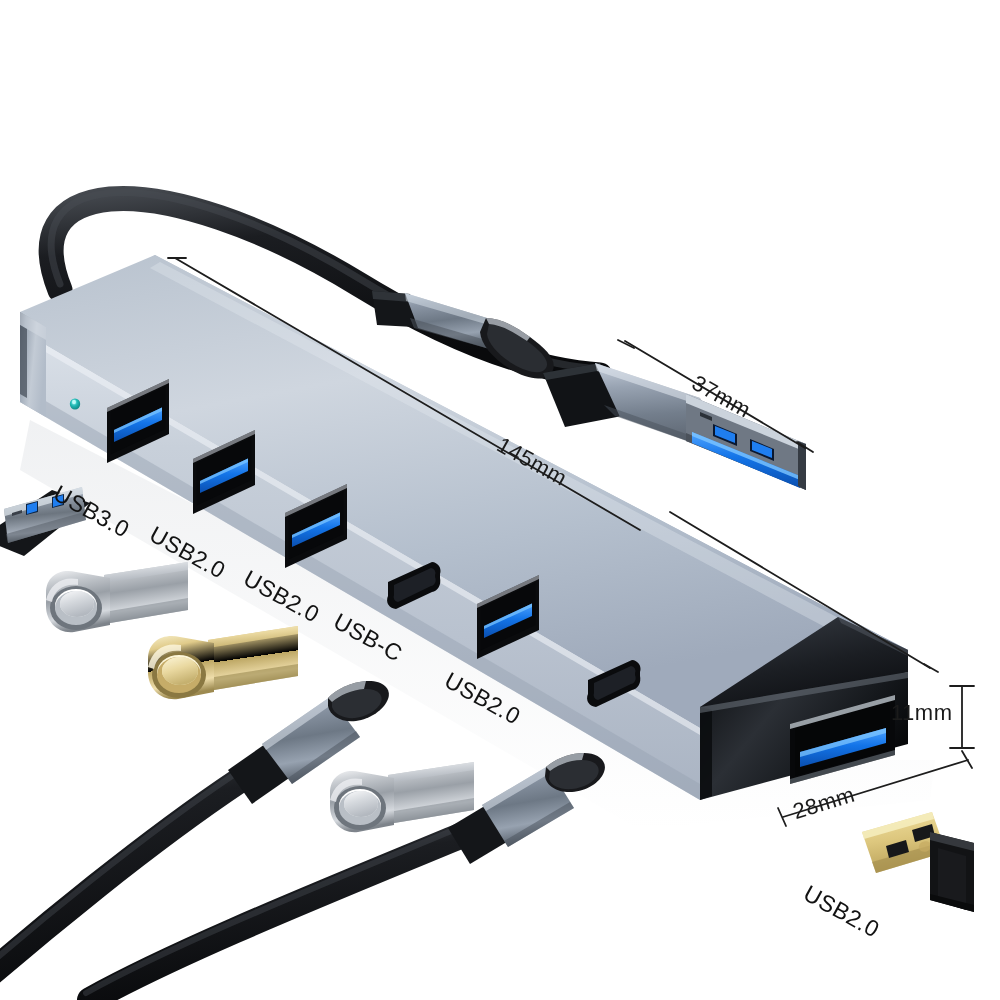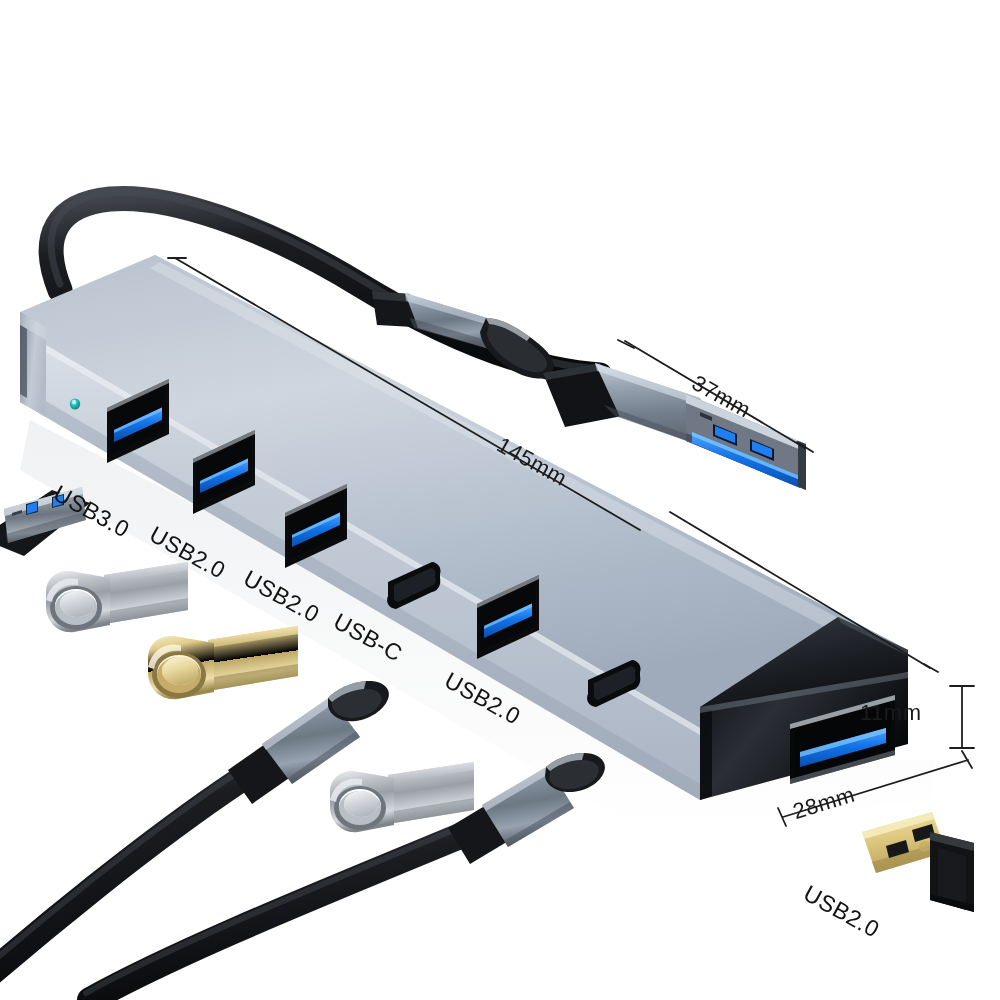--- a/index.html
+++ b/index.html
@@ -414,21 +414,21 @@
     <path d="M938,848 L966,856 L966,910 L938,901 Z" fill="#191a1d"></path>
     <path d="M930,894 L974,905 L974,912 L930,900 Z" fill="#0a0b0c"></path>
   </g>
 
 </svg>
 
 <div class="dimlabel" style="left:505px;top:432px;font-size:22px;transform:rotate(29deg);transform-origin:left top;">145mm</div>
 
 <div class="dimlabel" style="left:700px;top:370px;font-size:22px;transform:rotate(29deg);transform-origin:left top;">37mm</div>
 
-<div class="dimlabel" style="left:860px;top:700px;font-size:22px;">11mm</div>
+<div class="dimlabel" style="left:891px;top:700px;font-size:22px;">11mm</div>
 
 <div class="dimlabel" style="left:790px;top:800px;font-size:22px;transform:rotate(-17deg);transform-origin:left top;">28mm</div>
 
 <div class="portlabel" style="left:62px;top:480px;font-size:23px;transform:rotate(29deg);transform-origin:left top;">USB3.0</div>
 
 <div class="portlabel" style="left:158px;top:521px;font-size:23px;transform:rotate(29deg);transform-origin:left top;">USB2.0</div>
 
 <div class="portlabel" style="left:252px;top:565px;font-size:23px;transform:rotate(29deg);transform-origin:left top;">USB2.0</div>
 
 <div class="portlabel" style="left:342px;top:608px;font-size:23px;transform:rotate(29deg);transform-origin:left top;">USB-C</div>

